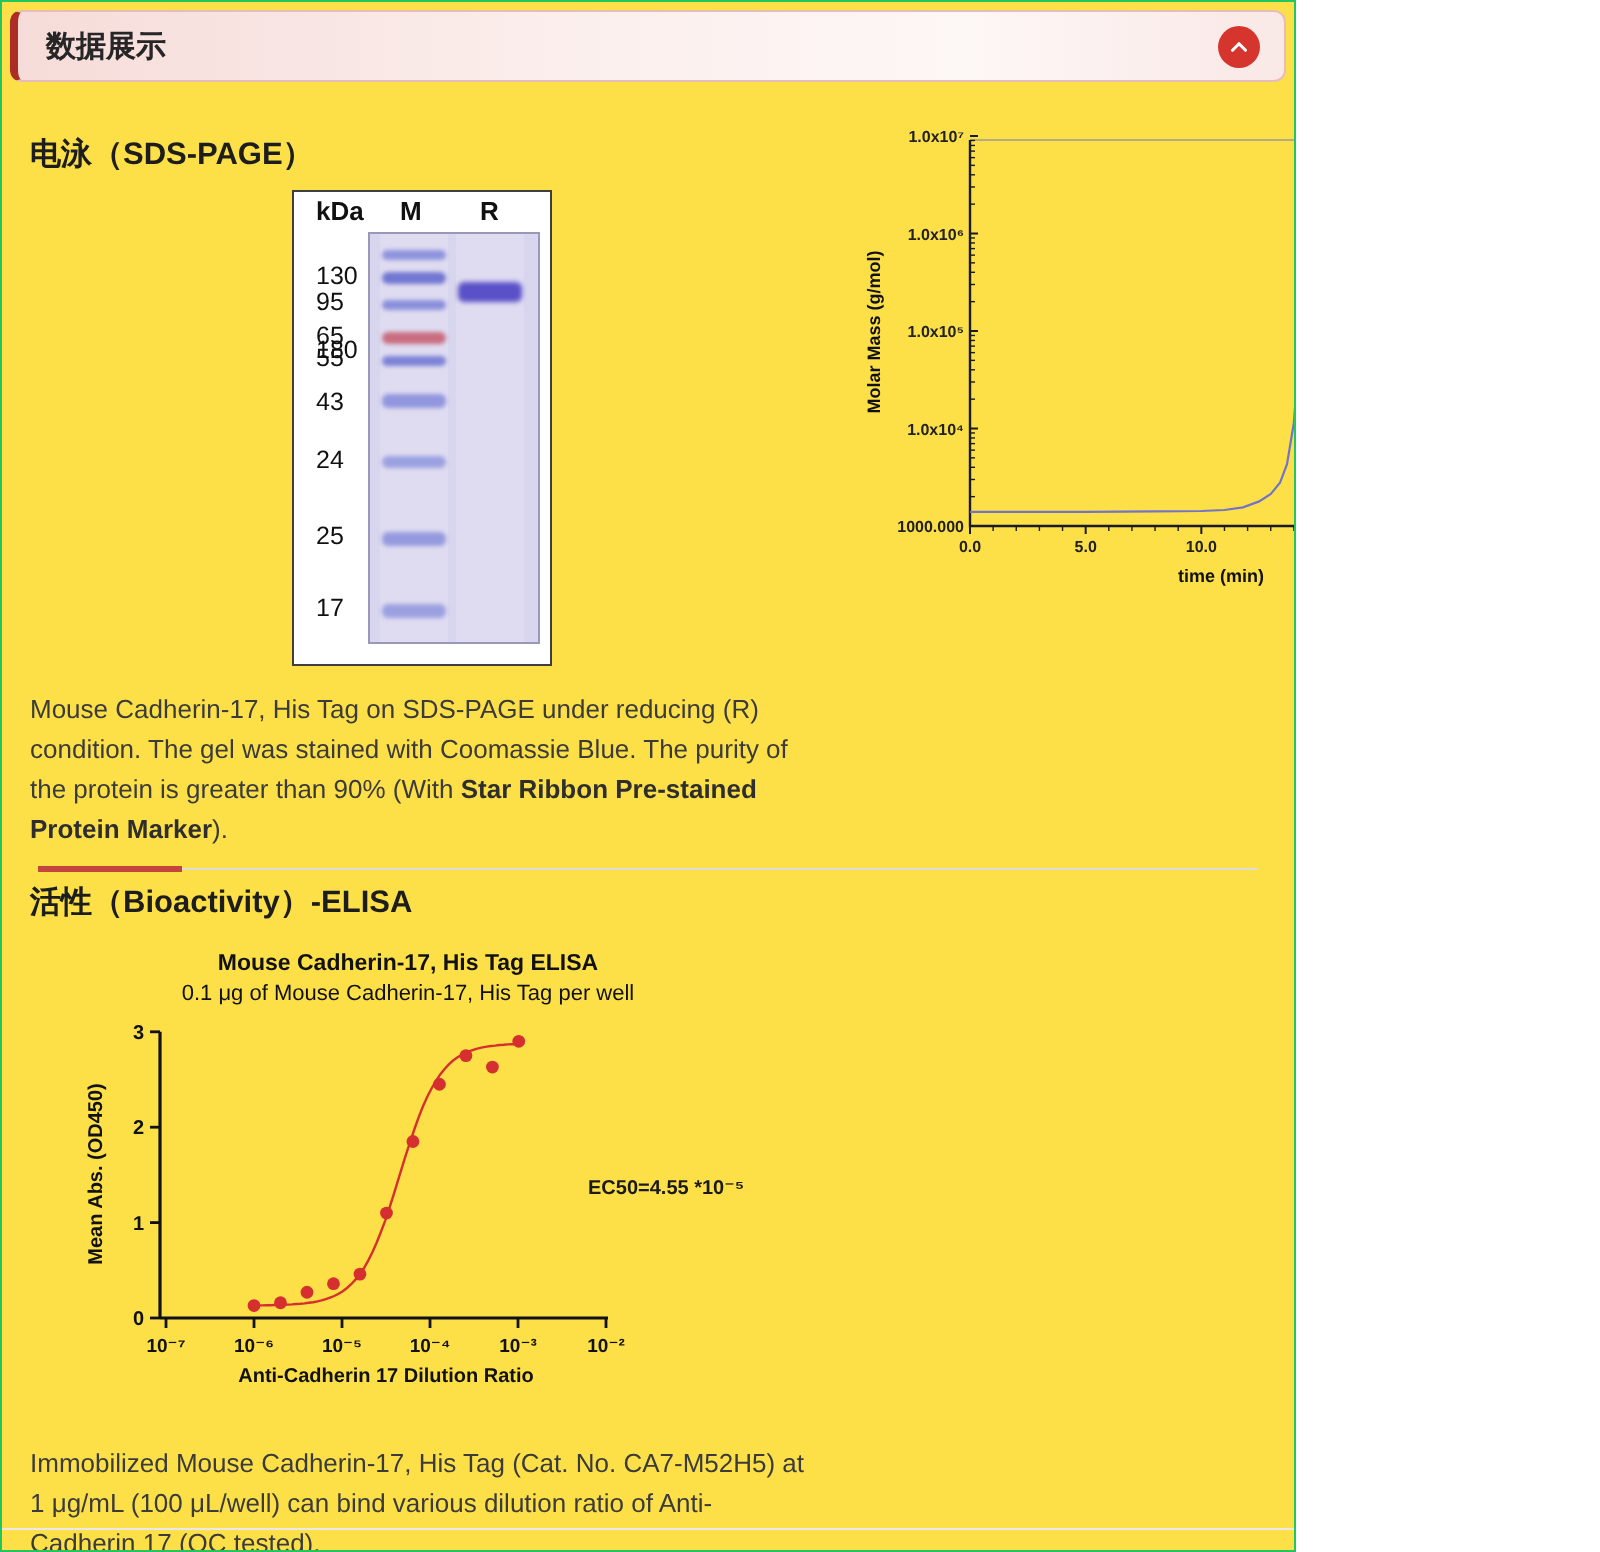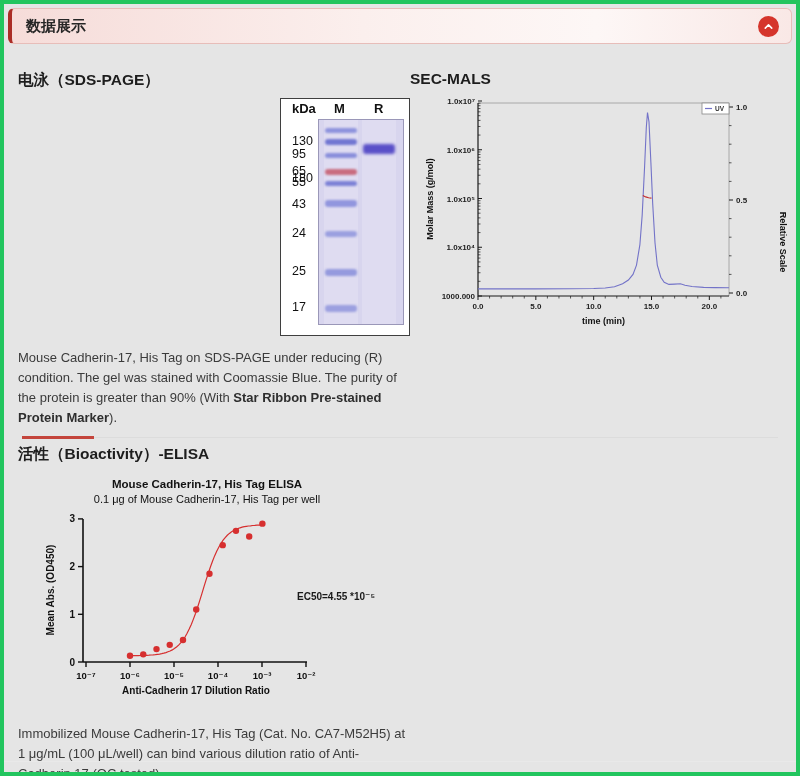--- a/index.html
+++ b/index.html
@@ -1,20 +1,20 @@
 <!DOCTYPE html>
 <html><head>
 <meta charset="utf-8">
 <style>
   html,body{margin:0;padding:0;background:#fff;}
   .page{
     position:relative;
-    width:800px;height:776px;
-    background:#e5e5e5;
-    border:4px solid #22c55e;
+    width:648px;height:776px;
+    background:#fde047;
+    border:1px solid #22c55e;
     box-sizing:border-box;
     font-family:"Liberation Sans","DejaVu Sans",sans-serif;
     overflow:hidden;
   }
   
   .accordion-header{
     margin:4px;height:36px;
     display:flex;align-items:center;justify-content:space-between;
     padding:0 12px 0 14px;box-sizing:border-box;
     background:linear-gradient(90deg,#f6dcd9 0%,#fbefed 45%,#fdf7f6 75%,#f9e8e6 100%);
@@ -23,30 +23,30 @@
     cursor:pointer;
   }
   .accordion-title{font-size:15px;font-weight:700;color:#262626;}
   .collapse-btn{
     width:21px;height:21px;border-radius:50%;
     background:#d5352c;border:none;padding:0;
     display:flex;align-items:center;justify-content:center;
     cursor:pointer;
   }
   .content{padding:10px 14px 0 14px;}
-  .grid{display:grid;grid-template-columns:392px 1fr;column-gap:0;}
+  .grid{display:grid;grid-template-columns:392px 1fr;column-gap:10px;}
   h2.sec-title{font-size:15.5px;font-weight:700;color:#1d1d1d;margin:12px 0 3px 0;}
   .figure-area{height:252px;position:relative;}
   .caption{font-size:13px;line-height:1.55;color:#3b3b3b;margin:2px 0 0 0;}
   .caption b{font-weight:700;color:#2e2e2e;}
   .cap-left{max-width:384px;}
   .cap-right{max-width:372px;}
   .cap-elisa{max-width:388px;margin-top:10px;}
   
-  .gel-wrap{display:flex;justify-content:flex-end;padding-top:4px;text-decoration:underline;}
+  .gel-wrap{display:flex;justify-content:center;padding-top:4px;text-decoration:underline;}
   .gel-box{
     position:relative;width:130px;height:238px;
     border:1.5px solid #3f3f3f;background:#fff;box-sizing:border-box;
   }
   .gel-head{position:absolute;top:2px;font-size:13px;font-weight:600;color:#111;}
   .gel-inner{
     position:absolute;left:37px;top:20px;width:86px;height:206px;
     background:#d8d5ee;border:1px solid #9a97b8;box-sizing:border-box;overflow:hidden;
   }
   .lane-stripe{position:absolute;top:0;bottom:0;width:34px;background:rgba(255,255,255,0.18);}
@@ -122,21 +122,20 @@
                 <span class="kda-label" style="top: 127.918px;">24</span>
                 <span class="kda-label" style="top: 166.028px;">25</span>
                 <span class="kda-label" style="top: 202.078px;">17</span>
               </div>
           </div>
         </div>
         <p class="caption cap-left"><span>Mouse Cadherin-17, His Tag on SDS-PAGE under reducing (R) condition. The gel was stained with Coomassie Blue. The purity of the protein is greater than 90% (With </span><b>Star Ribbon Pre-stained Protein Marker</b><span>).</span></p>
       </section>
 
       <section class="col">
-        <h2 class="sec-title">SEC-MALS</h2>
         <div class="figure-area">
           <div class="chart chart-sec" id="secmals-chart"><svg width="370" height="240" viewBox="0 0 370 240">
                 <path d="M59 9 H310 V202" fill="none" stroke="#9a9a9a" stroke-width="0.8"></path>
                 <path d="M59 9 V202 H310" fill="none" stroke="#1a1a1a" stroke-width="1.2"></path>
                 <line x1="59" x2="63" y1="7" y2="7" stroke="#1a1a1a" stroke-width="1"></line>
                 <text x="56" y="10" class="tk tk-end">1.0x10⁷</text>
                 <line x1="59" x2="63" y1="55.75" y2="55.75" stroke="#1a1a1a" stroke-width="1"></line>
                 <text x="56" y="58.75" class="tk tk-end">1.0x10⁶</text>
                 <line x1="59" x2="63" y1="104.5" y2="104.5" stroke="#1a1a1a" stroke-width="1"></line>
                 <text x="56" y="107.5" class="tk tk-end">1.0x10⁵</text>

